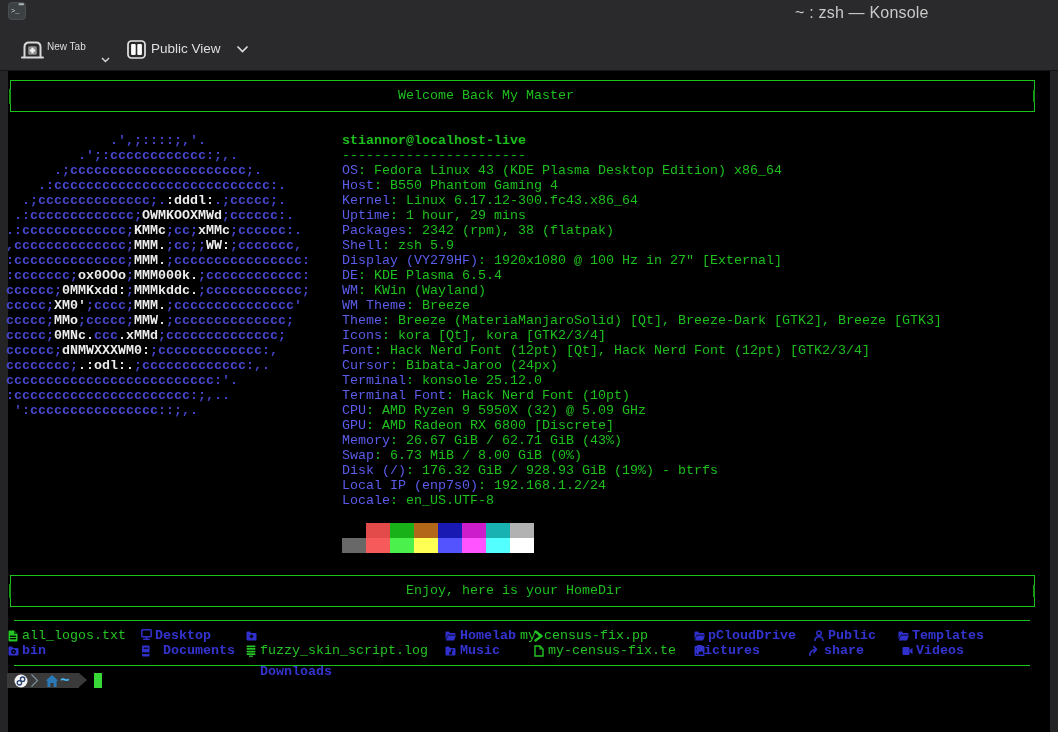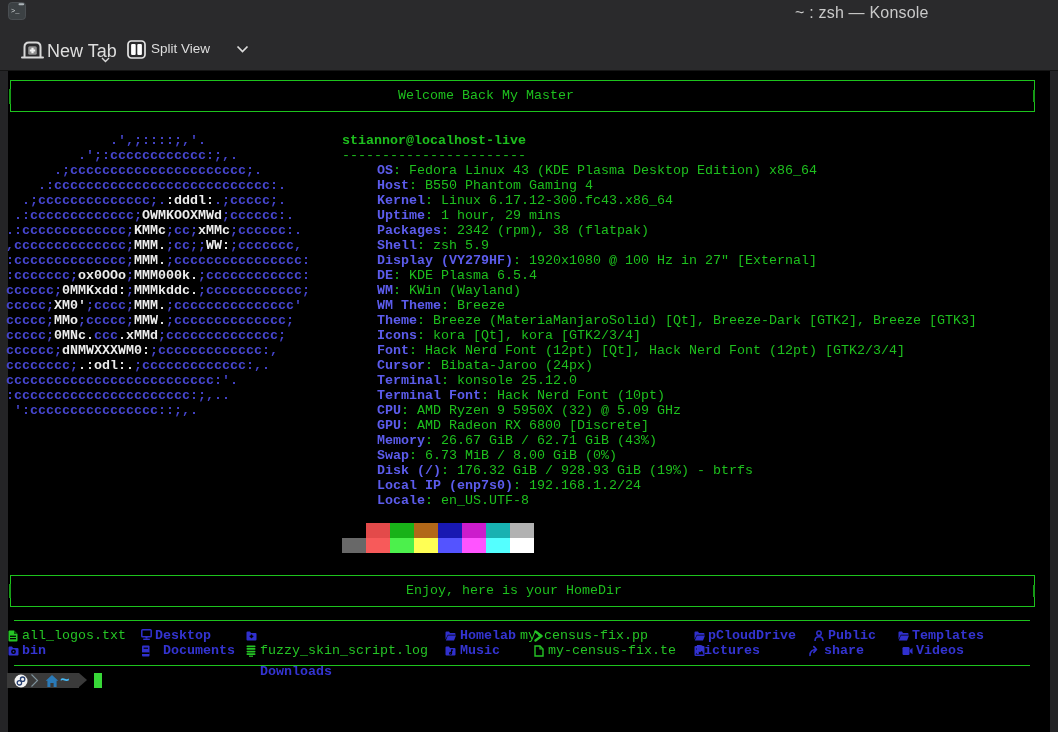--- a/index.html
+++ b/index.html
@@ -1,21 +1,21 @@
 <!DOCTYPE html>
 <html><head>
 <meta charset="utf-8">
 <style>
   html,body{margin:0;padding:0;background:#000;}
   body{width:1058px;height:732px;position:relative;overflow:hidden;font-family:"Liberation Mono",monospace;}
   .abs{position:absolute;}
   pre{margin:0;font:13.33px/15px "Liberation Mono",monospace;}
   .g{color:#1ec01e;}
   .gb{color:#1ec01e;font-weight:bold;}
-  .lb{color:#5c5cec;font-weight:bold;margin-left:35px;}
+  .lb{color:#5c5cec;font-weight:normal;}
   .art{color:#4646cf;font-weight:bold;}
   .w{color:#ededed;}
   .dirb{color:#3434d2;font-weight:bold;}
   .file{color:#25c425;}
   .mono{font-family:"Liberation Mono",monospace;font-size:13.33px;line-height:15px;}
   .ui{font-family:"Liberation Sans",sans-serif;}
 </style>
 </head>
 <body>
 
@@ -30,31 +30,31 @@
  <text x="3" y="10.5" font-family="Liberation Mono,monospace" font-size="7" fill="#d7dbdd">&gt;_</text>
 </svg>
 
 <div class="abs ui" style="left:795px;top:4px;width:220px;font-size:16px;letter-spacing:0.2px;color:#c9c9c9;">~ : zsh — Konsole</div>
 
 <svg class="abs" style="left:21px;top:39px;" width="23" height="20" viewBox="0 0 23 20">
  <path d="M3.5 18.5 L3.5 8 Q3.5 3.5 8 3.5 L15 3.5 Q19.5 3.5 19.5 8 L19.5 18.5 Z M1 18.5 L22 18.5" fill="none" stroke="#d8d8d8" stroke-width="2" stroke-linecap="round"></path>
  <rect x="7.2" y="7.2" width="8.6" height="8.6" rx="1.6" fill="#8f8f8f"></rect>
  <path d="M11.5 8.8 L11.5 14.2 M8.8 11.5 L14.2 11.5" stroke="#f2f2f2" stroke-width="2.2"></path>
 </svg>
-<div class="abs ui" style="left:47px;top:41px;font-size:18px;color:#dedede;">New Tab</div>
+<div class="abs ui" style="left:47px;top:41px;font-size:10px;color:#dedede;">New Tab</div>
 <svg class="abs" style="left:101px;top:57px;" width="9" height="6" viewBox="0 0 9 6">
  <path d="M1 1 L4.5 4.5 L8 1" fill="none" stroke="#d8d8d8" stroke-width="1.4"></path>
 </svg>
 
 <svg class="abs" style="left:127px;top:40px;" width="19" height="19" viewBox="0 0 19 19">
  <rect x="1" y="1" width="17" height="17" rx="3.4" fill="none" stroke="#e4e4e4" stroke-width="1.7"></rect>
  <rect x="4.1" y="4.1" width="4.6" height="10.8" rx="1" fill="#ffffff"></rect>
  <rect x="10.3" y="4.1" width="4.6" height="10.8" rx="1" fill="#ffffff"></rect>
 </svg>
-<div class="abs ui" style="left:151px;top:41px;font-size:13.5px;color:#dedede;">Split View</div>
+<div class="abs ui" style="left:151px;top:41px;font-size:13.5px;color:#dedede;">Public View</div>
 <svg class="abs" style="left:236px;top:45px;" width="13" height="8" viewBox="0 0 13 8">
  <path d="M1.5 1.5 L6.5 6.5 L11.5 1.5" fill="none" stroke="#dcdcdc" stroke-width="1.7"></path>
 </svg>
 
 <div class="abs" style="left:10px;top:80px;width:1023px;height:30px;border:1px solid #1dc31d;"></div>
 <div class="abs" style="left:8.6px;top:88.5px;width:2.2px;height:15px;background:#169916;"></div>
 <div class="abs" style="left:1032.8px;top:90px;width:2.2px;height:12px;background:#169916;"></div>
 <div class="abs g mono" style="left:398px;top:88px;">Welcome Back My Master</div>
 <div class="abs" style="left:10px;top:575px;width:1023px;height:30px;border:1px solid #1dc31d;"></div>
 <div class="abs" style="left:8.6px;top:584px;width:2.2px;height:14px;background:#169916;"></div>

